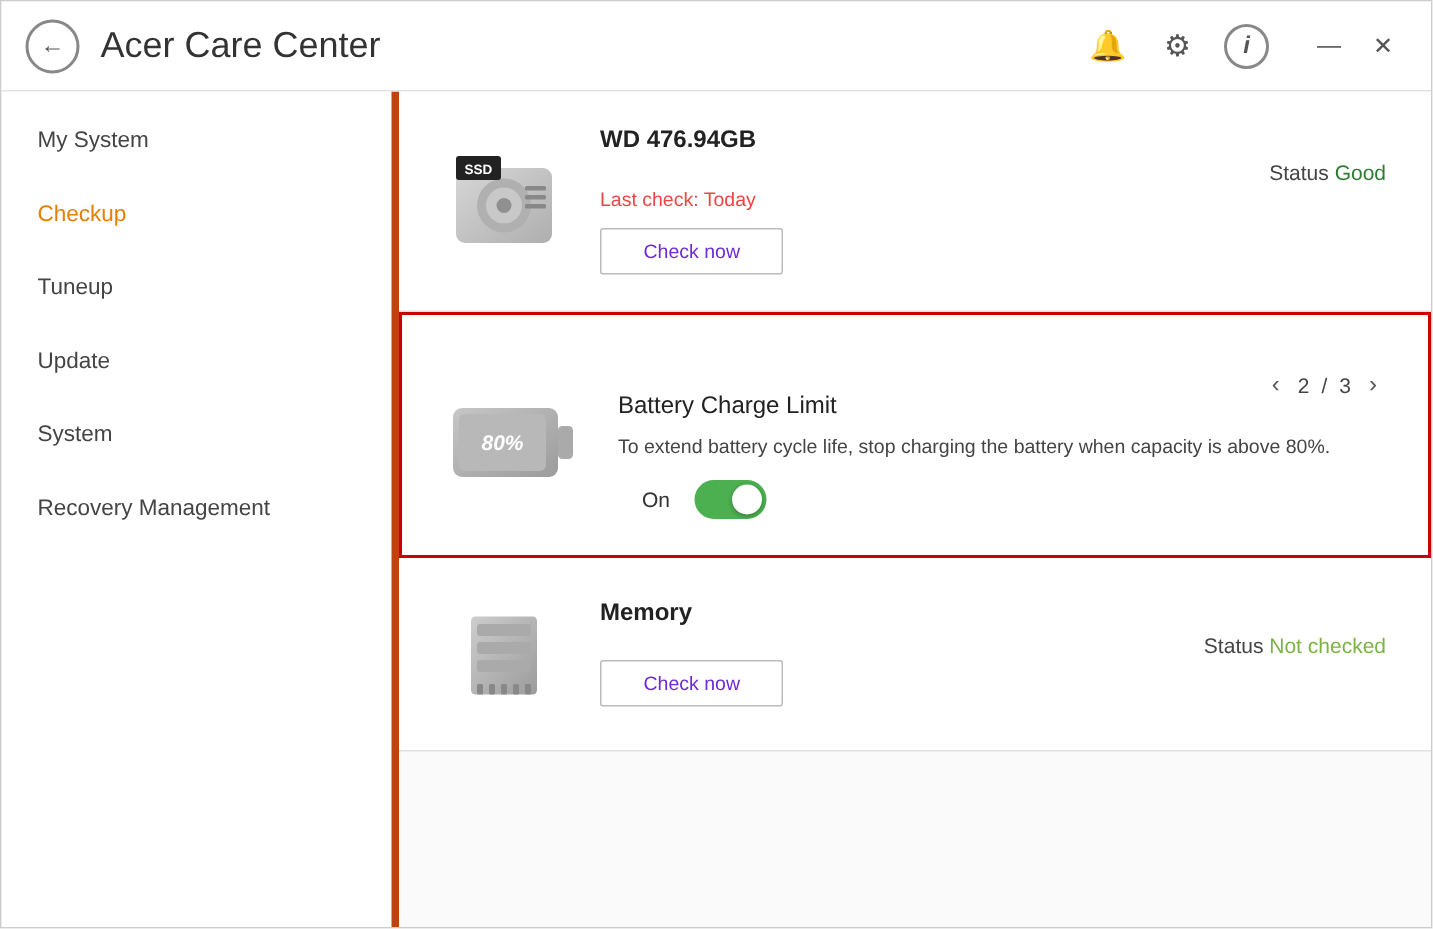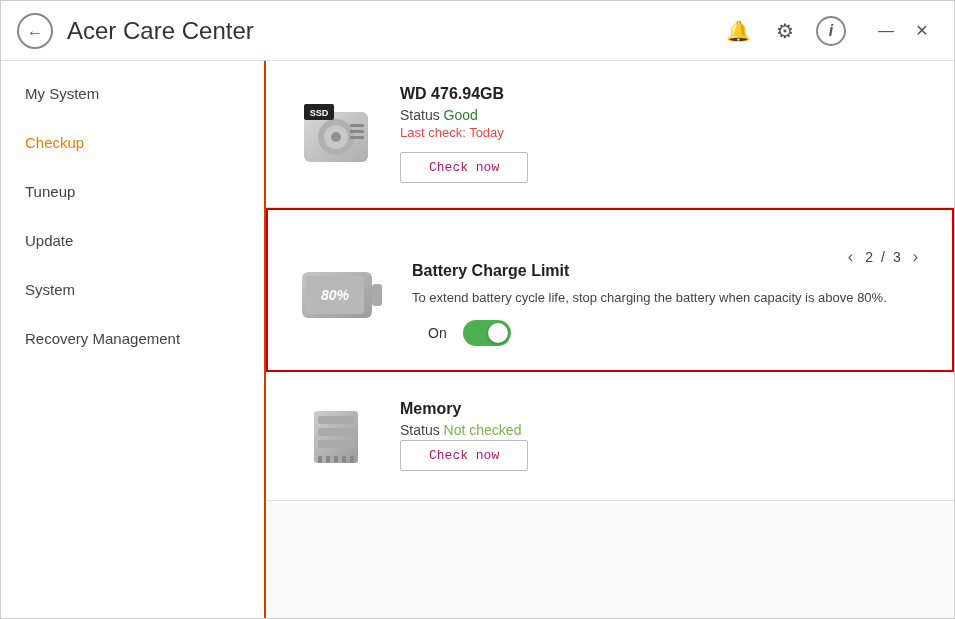--- a/index.html
+++ b/index.html
@@ -105,21 +105,21 @@
     .main-layout {
       display: flex;
       flex: 1;
       overflow: hidden;
     }
 
     
     .sidebar {
       width: 265px;
       background: #fff;
-      border-right: 2px solid #c2410c;
+      border-right: 5px solid #c2410c;
       flex-shrink: 0;
       padding-top: 8px;
     }
 
     .sidebar-item {
       padding: 16px 24px;
       font-size: 15px;
       color: #444;
       cursor: pointer;
       user-select: none;
@@ -201,57 +201,57 @@
       font-size: 16px;
       font-weight: 600;
       color: #222;
       margin-bottom: 4px;
     }
 
     .card-status {
       font-size: 14px;
       color: #444;
       margin-bottom: 2px;
+      text-align: right;
     }
 
     .card-status .status-good { color: #2e7d32; font-weight: 500; }
     .card-status .status-notchecked { color: #7cb342; font-weight: 500; }
 
     .card-lastcheck {
       font-size: 13px;
       color: #ef4444;
       margin-bottom: 12px;
     }
 
     .check-btn {
       border: 1px solid #bbb;
       background: #fff;
       padding: 7px 28px;
       font-size: 13px;
-      color: #be185d;
+      color: #6d28d9;
       cursor: pointer;
       border-radius: 2px;
-      font-family: Liberation Mono, monospace;
     }
 
     
     .battery-card-info {
       flex: 1;
     }
 
     .battery-title-row {
       display: flex;
       align-items: center;
       justify-content: space-between;
       margin-bottom: 8px;
     }
 
     .battery-title {
       font-size: 16px;
-      font-weight: 700;
+      font-weight: 400;
       color: #222;
       margin-top: 28px;
     }
 
     .battery-pagination {
       display: flex;
       align-items: center;
       gap: 8px;
       font-size: 14px;
       color: #444;

